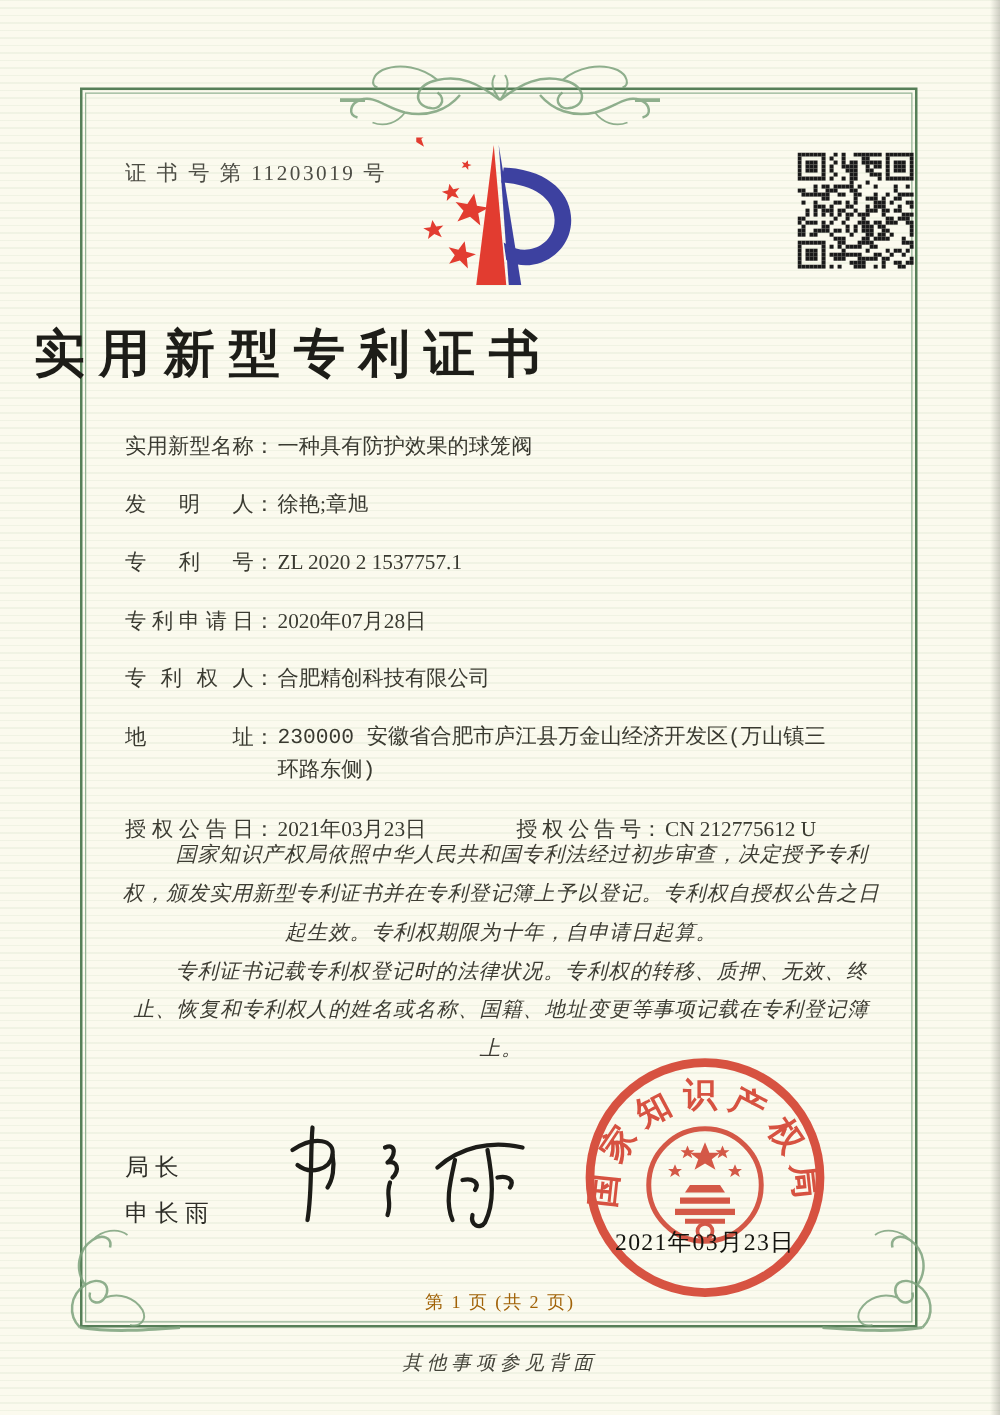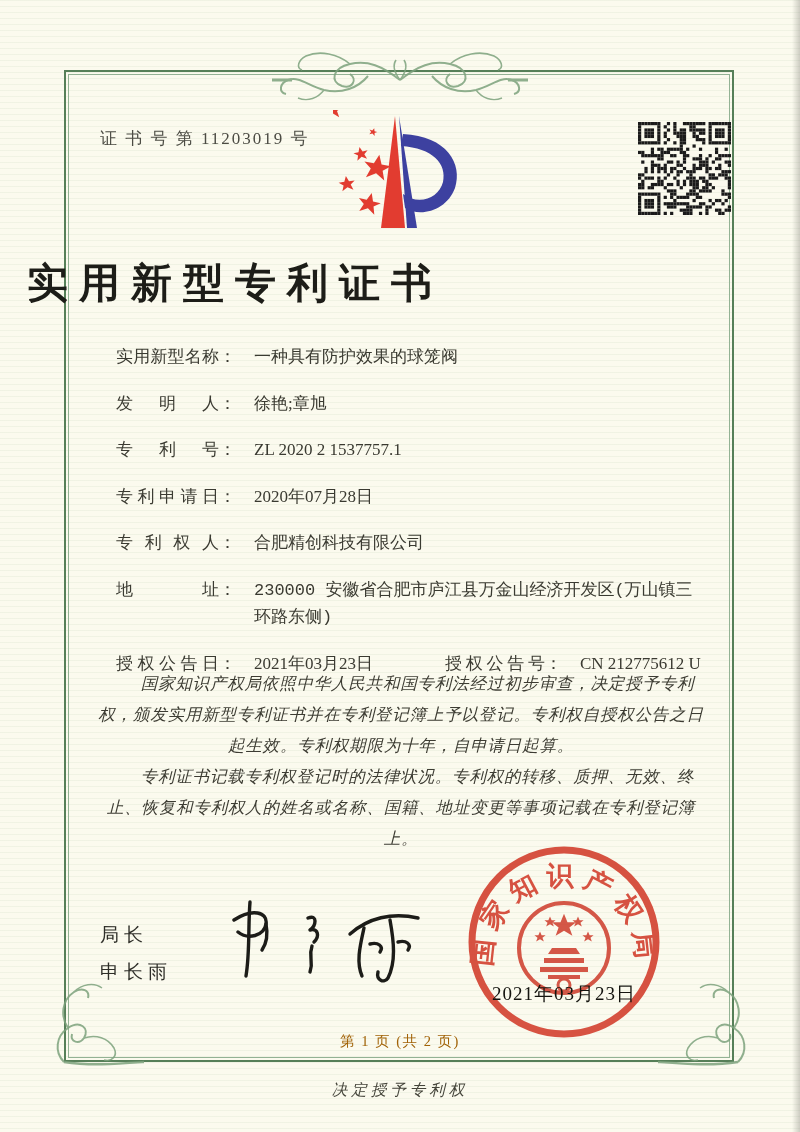--- a/index.html
+++ b/index.html
@@ -36,25 +36,25 @@
   .qr{position:absolute;left:638px;top:122px;}
   .title{
     position:absolute;left:0;top:240px;width:100%;margin:16px;
     font-size:41px;font-weight:bold;
     letter-spacing:11px;text-indent:11px;color:#1d1d18;
   }
   .fields{position:absolute;left:100px;top:344px;width:570px;font-size:17px;}
   .field-row{margin-bottom:20.5px;line-height:26px;white-space:nowrap;}
   .field-label{
     display:inline-block;width:103px;text-align:justify;text-align-last:justify;
-    vertical-align:top;color:#3b3b32;margin-left:16px;
+    vertical-align:top;color:#3b3b32;
   }
   .field-label.second{width:100px;margin-left:72px;}
   .colon{vertical-align:top;color:#3b3b32;}
-  .field-value{color:#3a3a31;vertical-align:top;margin-left:18px;}
+  .field-value{color:#3a3a31;vertical-align:top;margin-left:2px;}
   .field-value.wrap{display:inline-block;width:452px;white-space:normal;line-height:27px;font-family:Liberation Mono, monospace;}
   .paragraphs{
     position:absolute;left:92px;top:668px;width:618px;
     font-style:italic;font-size:16.5px;line-height:31px;
     letter-spacing:0.8px;color:#3d3c33;text-align:center;
   }
   .paragraphs p{margin:0;text-indent:2em;}
   .officer{
     position:absolute;left:100px;top:916px;
     font-size:19px;letter-spacing:5px;color:#2e2e28;line-height:37px;
@@ -589,15 +589,15 @@
         <rect x="84" y="133" width="32" height="4"></rect>
         <circle cx="100" cy="143" r="6" fill="none" stroke="#cf4130" stroke-width="3"></circle>
       </g>
     </g>
   </svg>
 
   <div class="seal-date">2021年03月23日</div>
 
   <div class="page-footer">第 1 页 (共 2 页)</div>
 
-  <div class="back-note">决定授予专利权</div>
+  <div class="back-note">其他事项参见背面</div>
 
 </div>
 
 </body></html>

